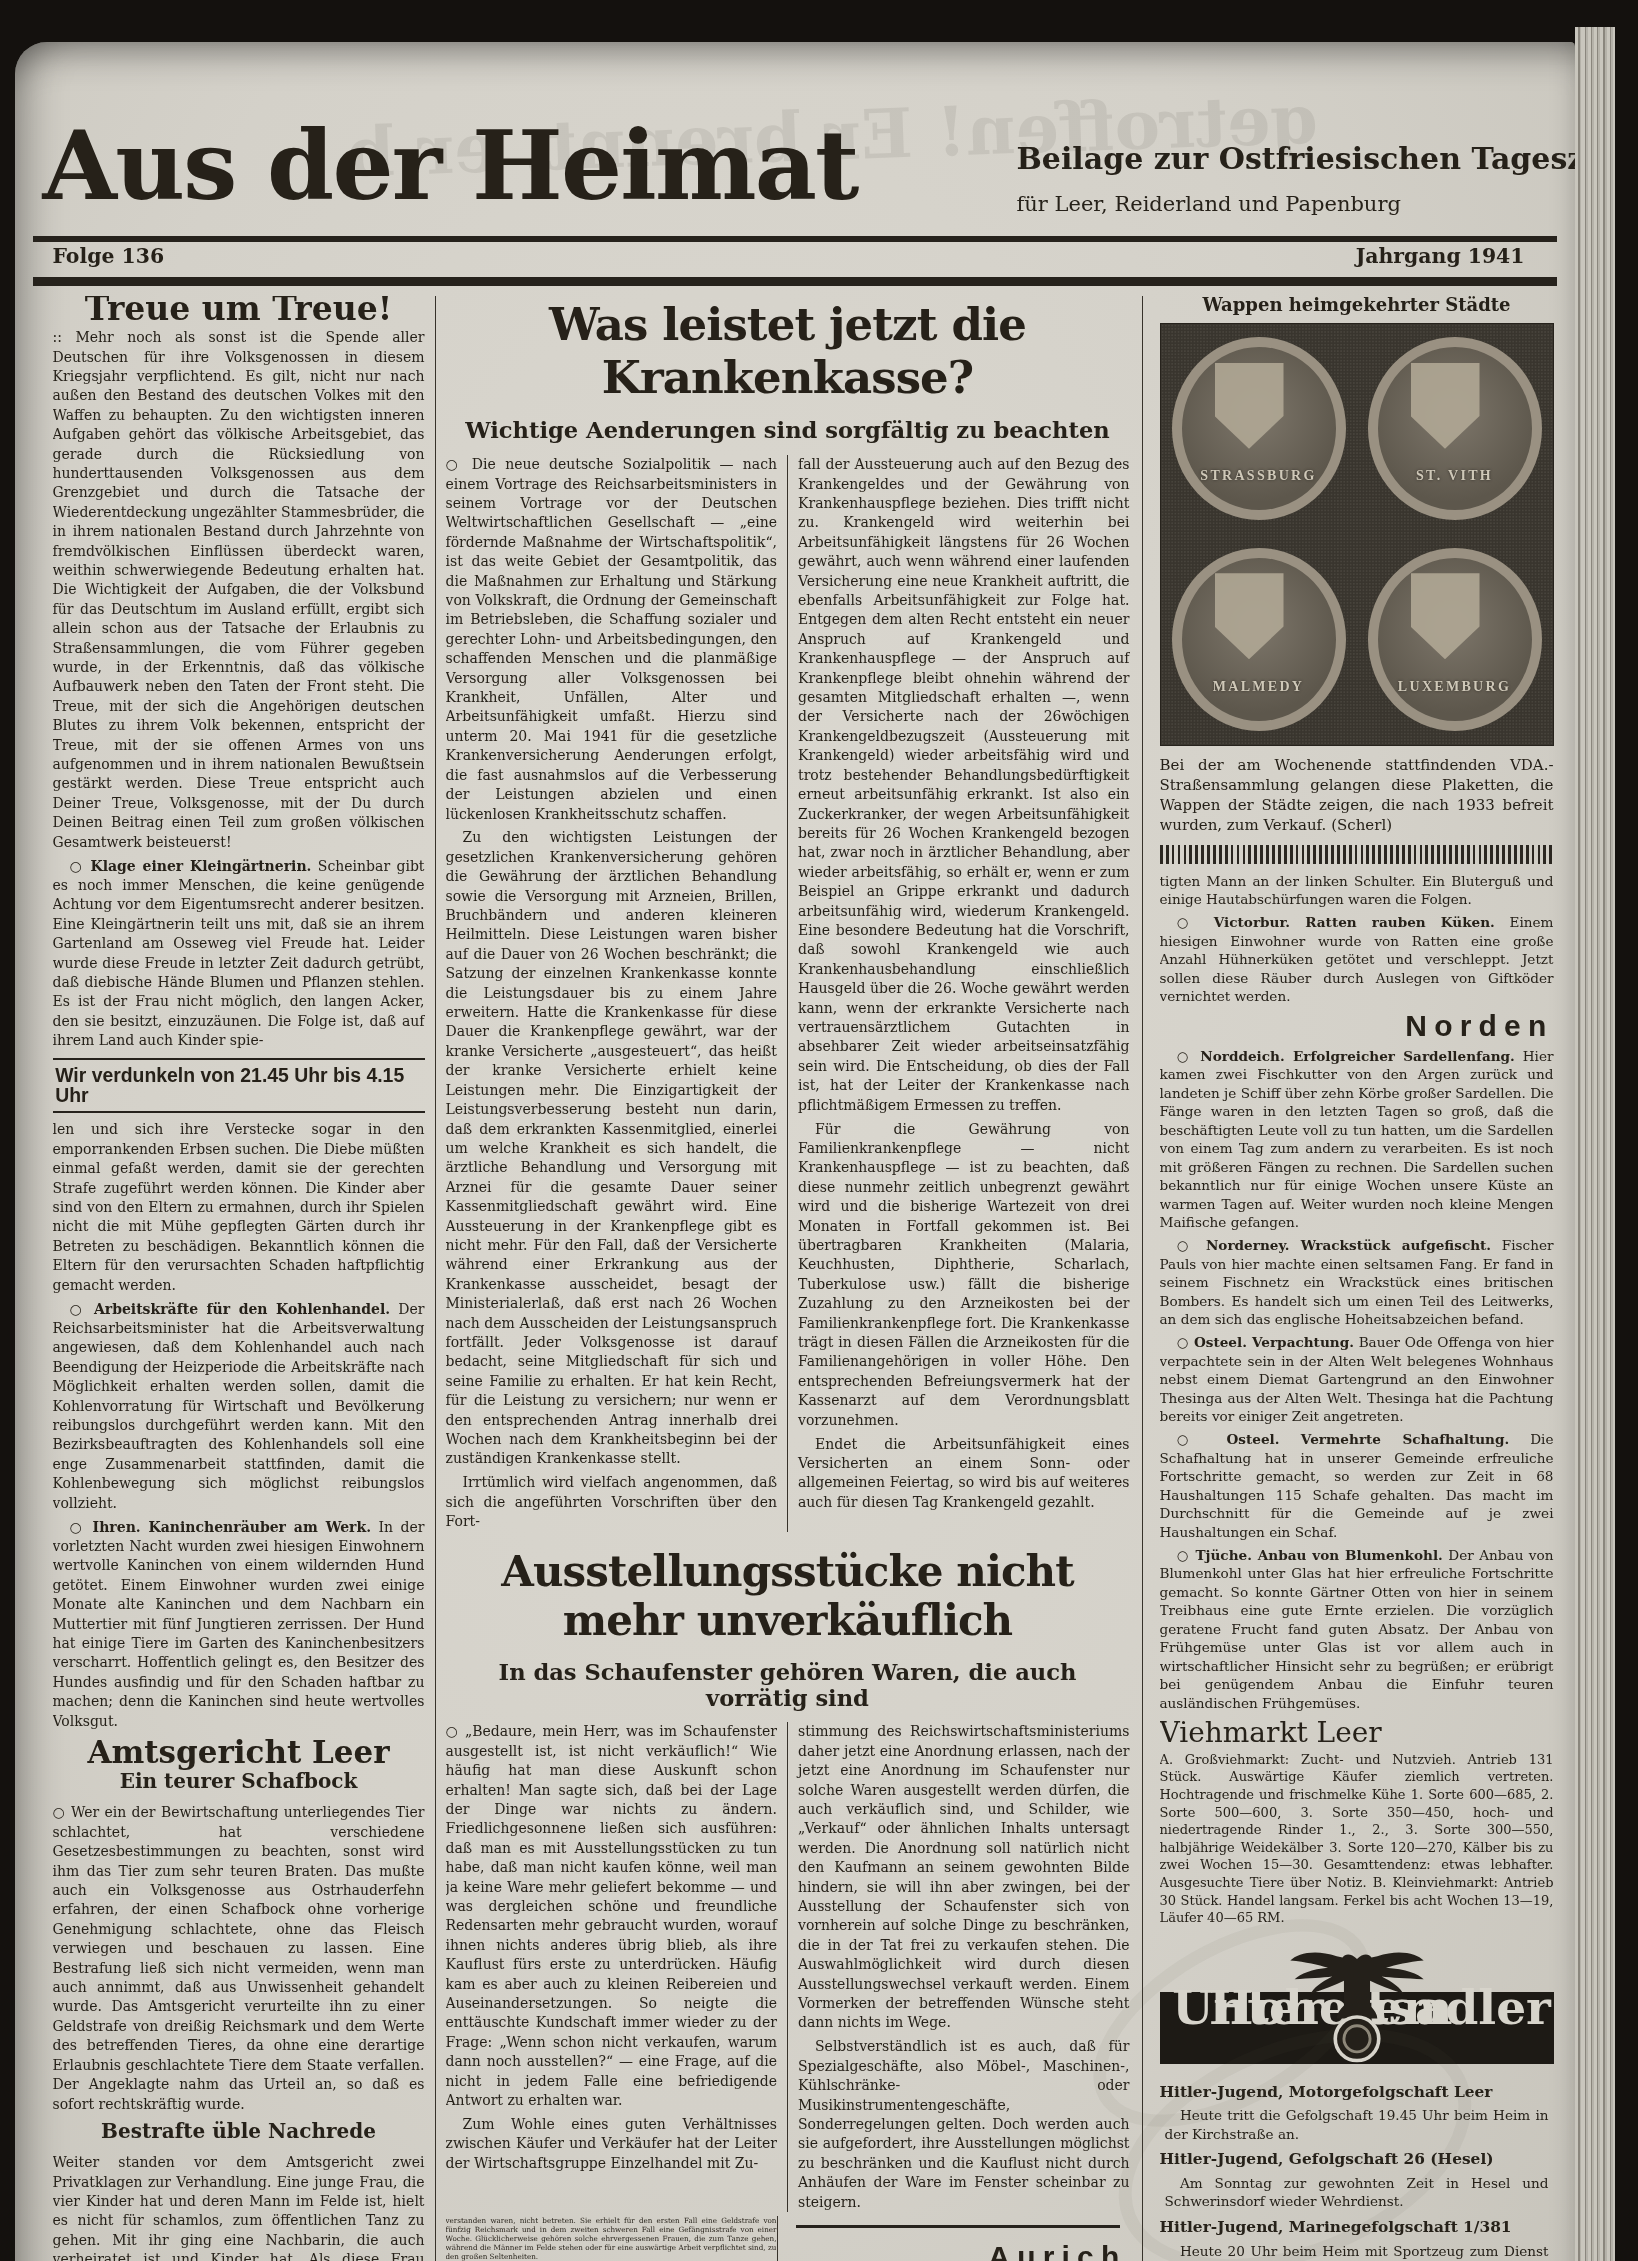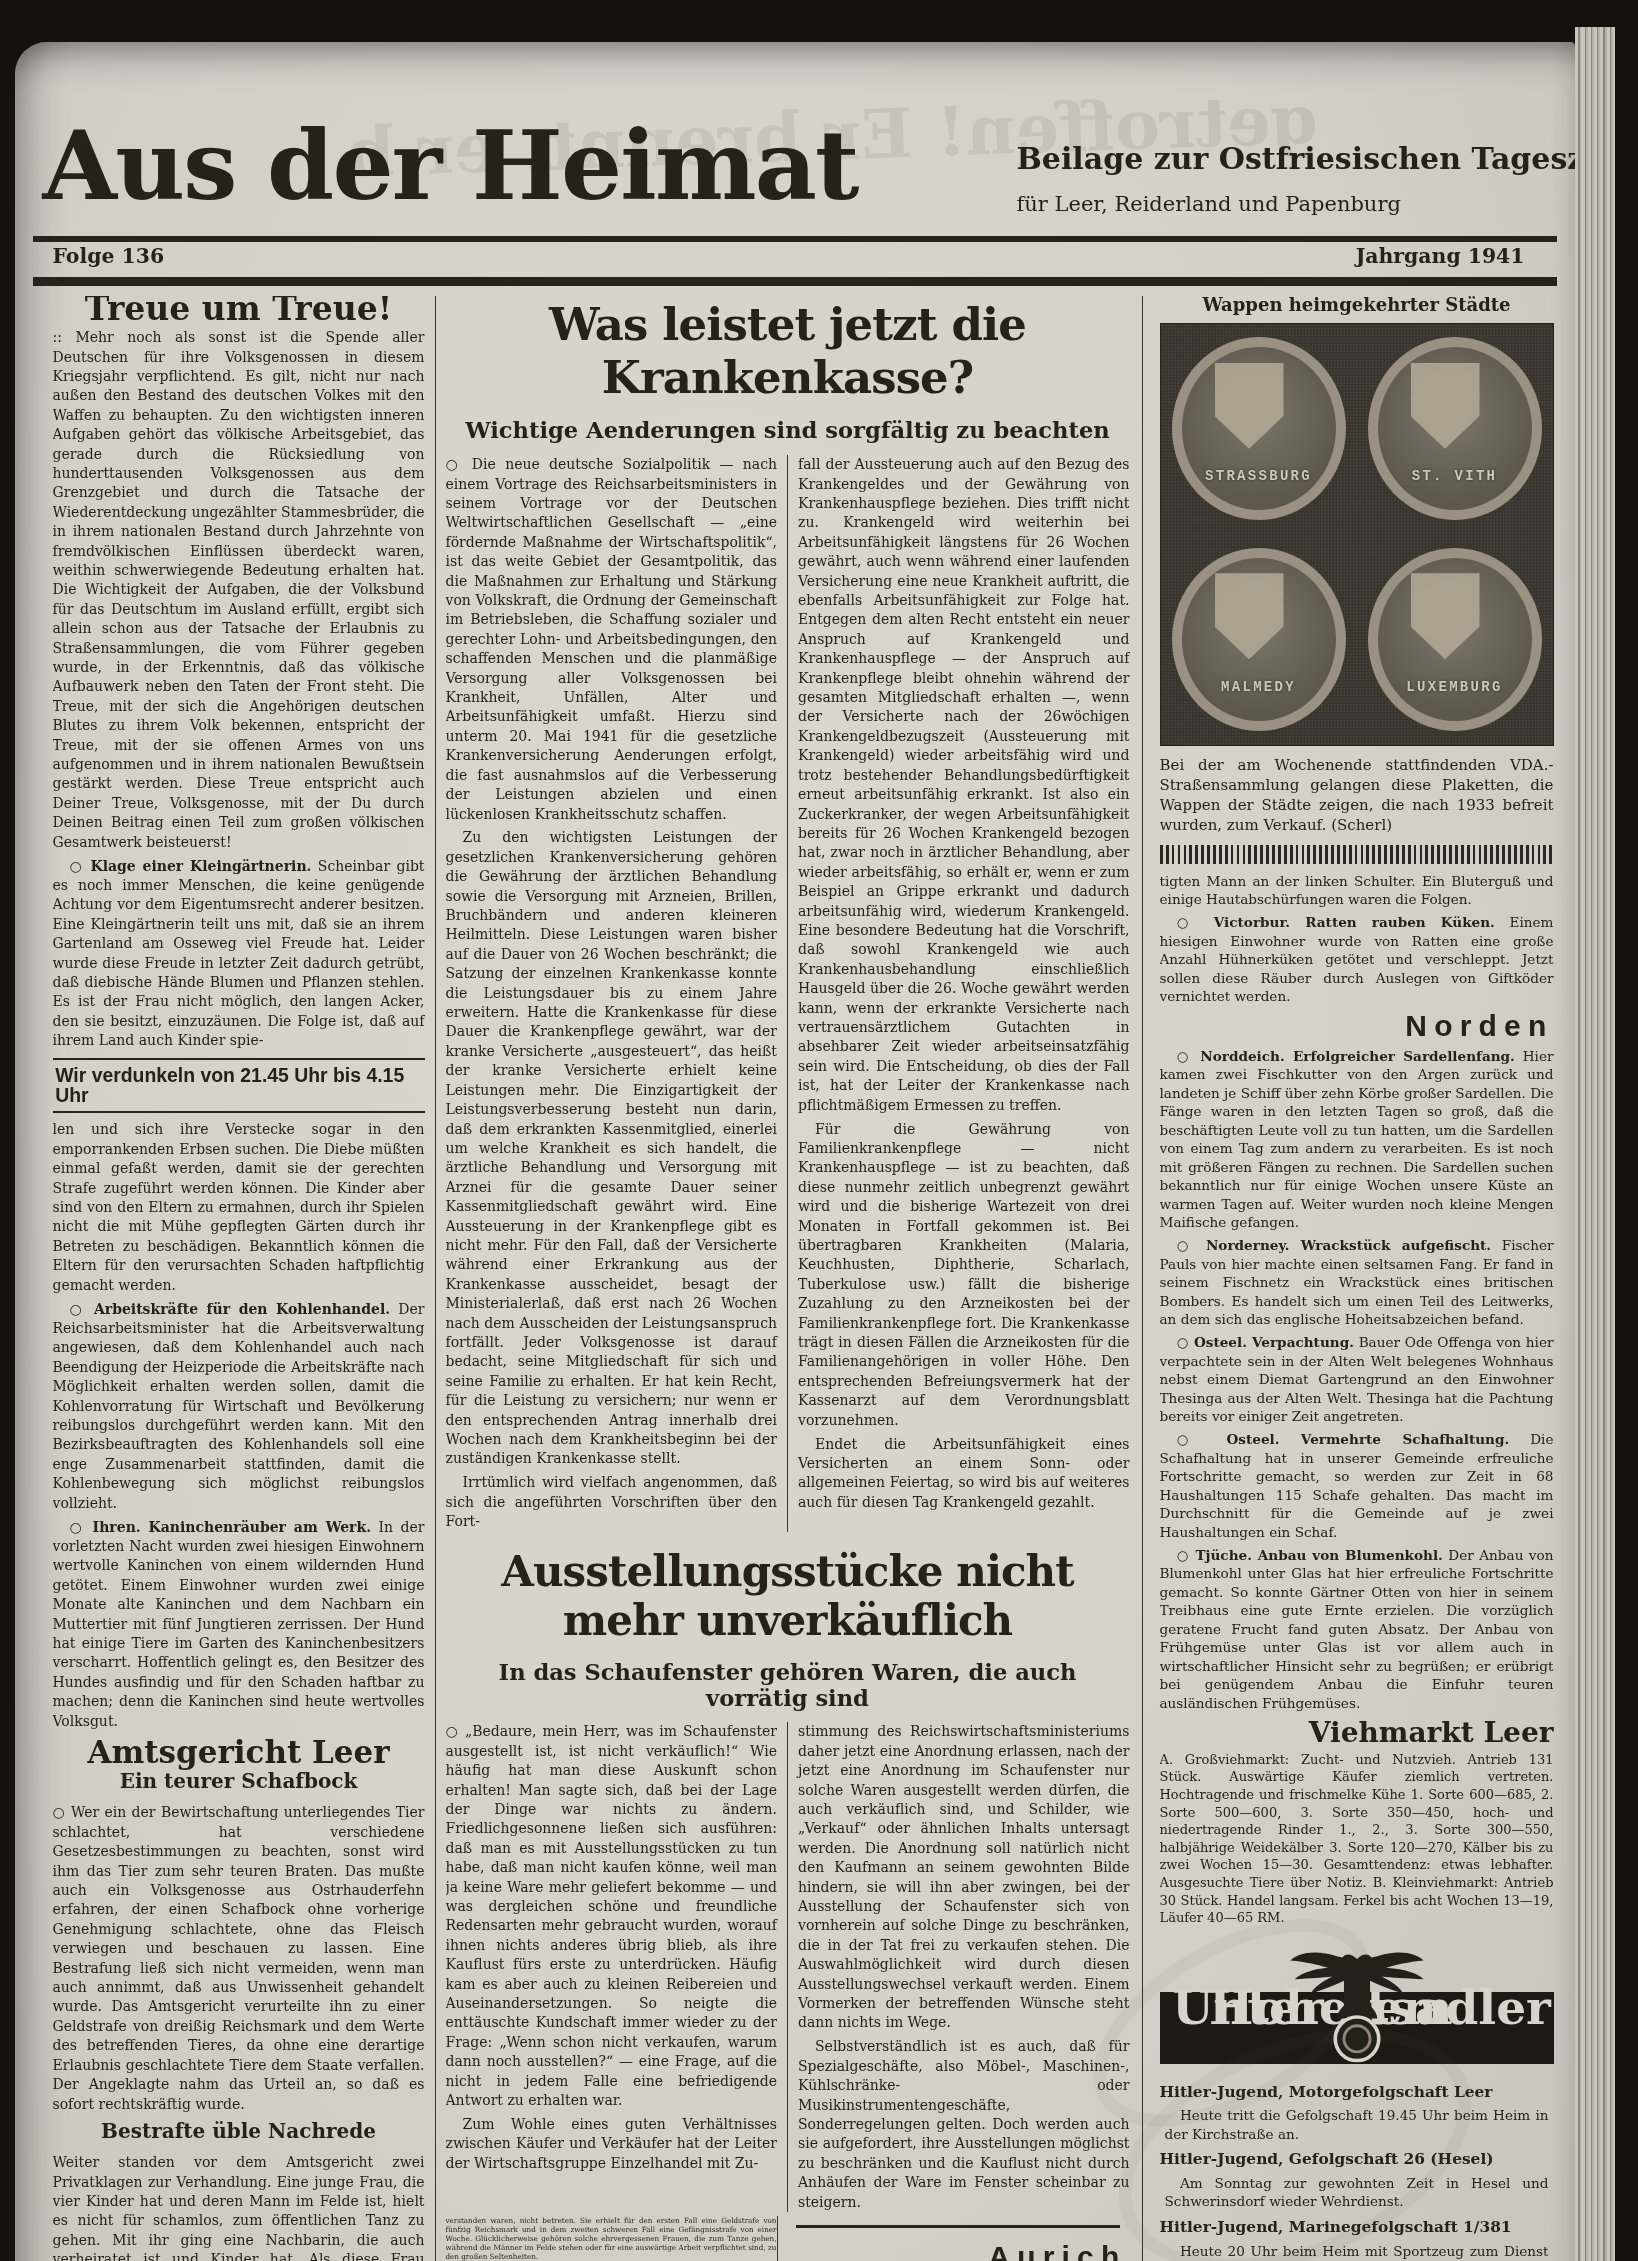--- a/index.html
+++ b/index.html
@@ -65,28 +65,28 @@
   .photo{background:#39352e;height:421px;border:0.9px solid #26221c;position:relative;
          display:grid;grid-template-columns:1fr 1fr;grid-template-rows:1fr 1fr;
          align-items:center;justify-items:center;
          background-image:radial-gradient(rgba(210,205,190,.14) 0.5px, transparent 0.7px);
          background-size:3.2px 3.2px;}
   .badge{width:154px;height:163px;border-radius:50%;border:10px solid #9a9182;
          background:radial-gradient(circle at 48% 42%,#7d766a 0%,#5d574c 70%);
          position:relative;display:flex;align-items:flex-end;justify-content:center;}
   .shield{position:absolute;top:15.4px;left:33px;width:69px;height:86px;background:#b0a795;opacity:.9;
          clip-path:polygon(0 0,100% 0,100% 62%,50% 100%,0 62%);}
-  .badge-name{font-family:Liberation Mono, monospace;font-size:14px;font-weight:bold;
+  .badge-name{font-family:Liberation Serif, serif;font-size:14px;font-weight:bold;
          color:#cfc8b8;letter-spacing:2.3px;margin-bottom:24.4px;text-shadow:0 0 2.7px #2e2a24;}
   .caption{font-size:15px;line-height:20px;margin-top:9px;text-align:justify;text-indent:0;}
   .hatch{height:19px;margin:10px 0 8.1px;
          background:repeating-linear-gradient(90deg,#2b2721 0 2.7px,transparent 2.7px 5.9px);}
 
   
-  .market-title{font-size:28px;font-weight:700;text-align:right;text-indent:0;margin:11.8px 0 8.1px;}
+  .market-title{font-size:28px;font-weight:400;text-align:left;text-indent:0;margin:11.8px 0 8.1px;}
   .market{font-size:13px;line-height:17.6px;}
   .banner{position:relative;height:136px;margin:11.8px 0 8.1px;}
   .banner-band{position:absolute;left:0;right:0;top:53px;height:72px;background:#1d1a15;}
   .banner-word{position:absolute;top:60px;color:#d7d4cb;font-weight:900;font-size:47px;white-space:nowrap;}
   .bw-left{left:12.7px;} .bw-right{right:2.7px;}
   .emblem{position:absolute;left:50%;top:-2.7px;transform:translateX(-50%);z-index:2;}
   .notice-head{font-weight:bold;font-size:15.4px;text-indent:0;margin:7.2px 0 1.8px;text-align:left;}
   .notice-body{text-indent:15.4px;margin:5px;}
 </style>
 </head>

